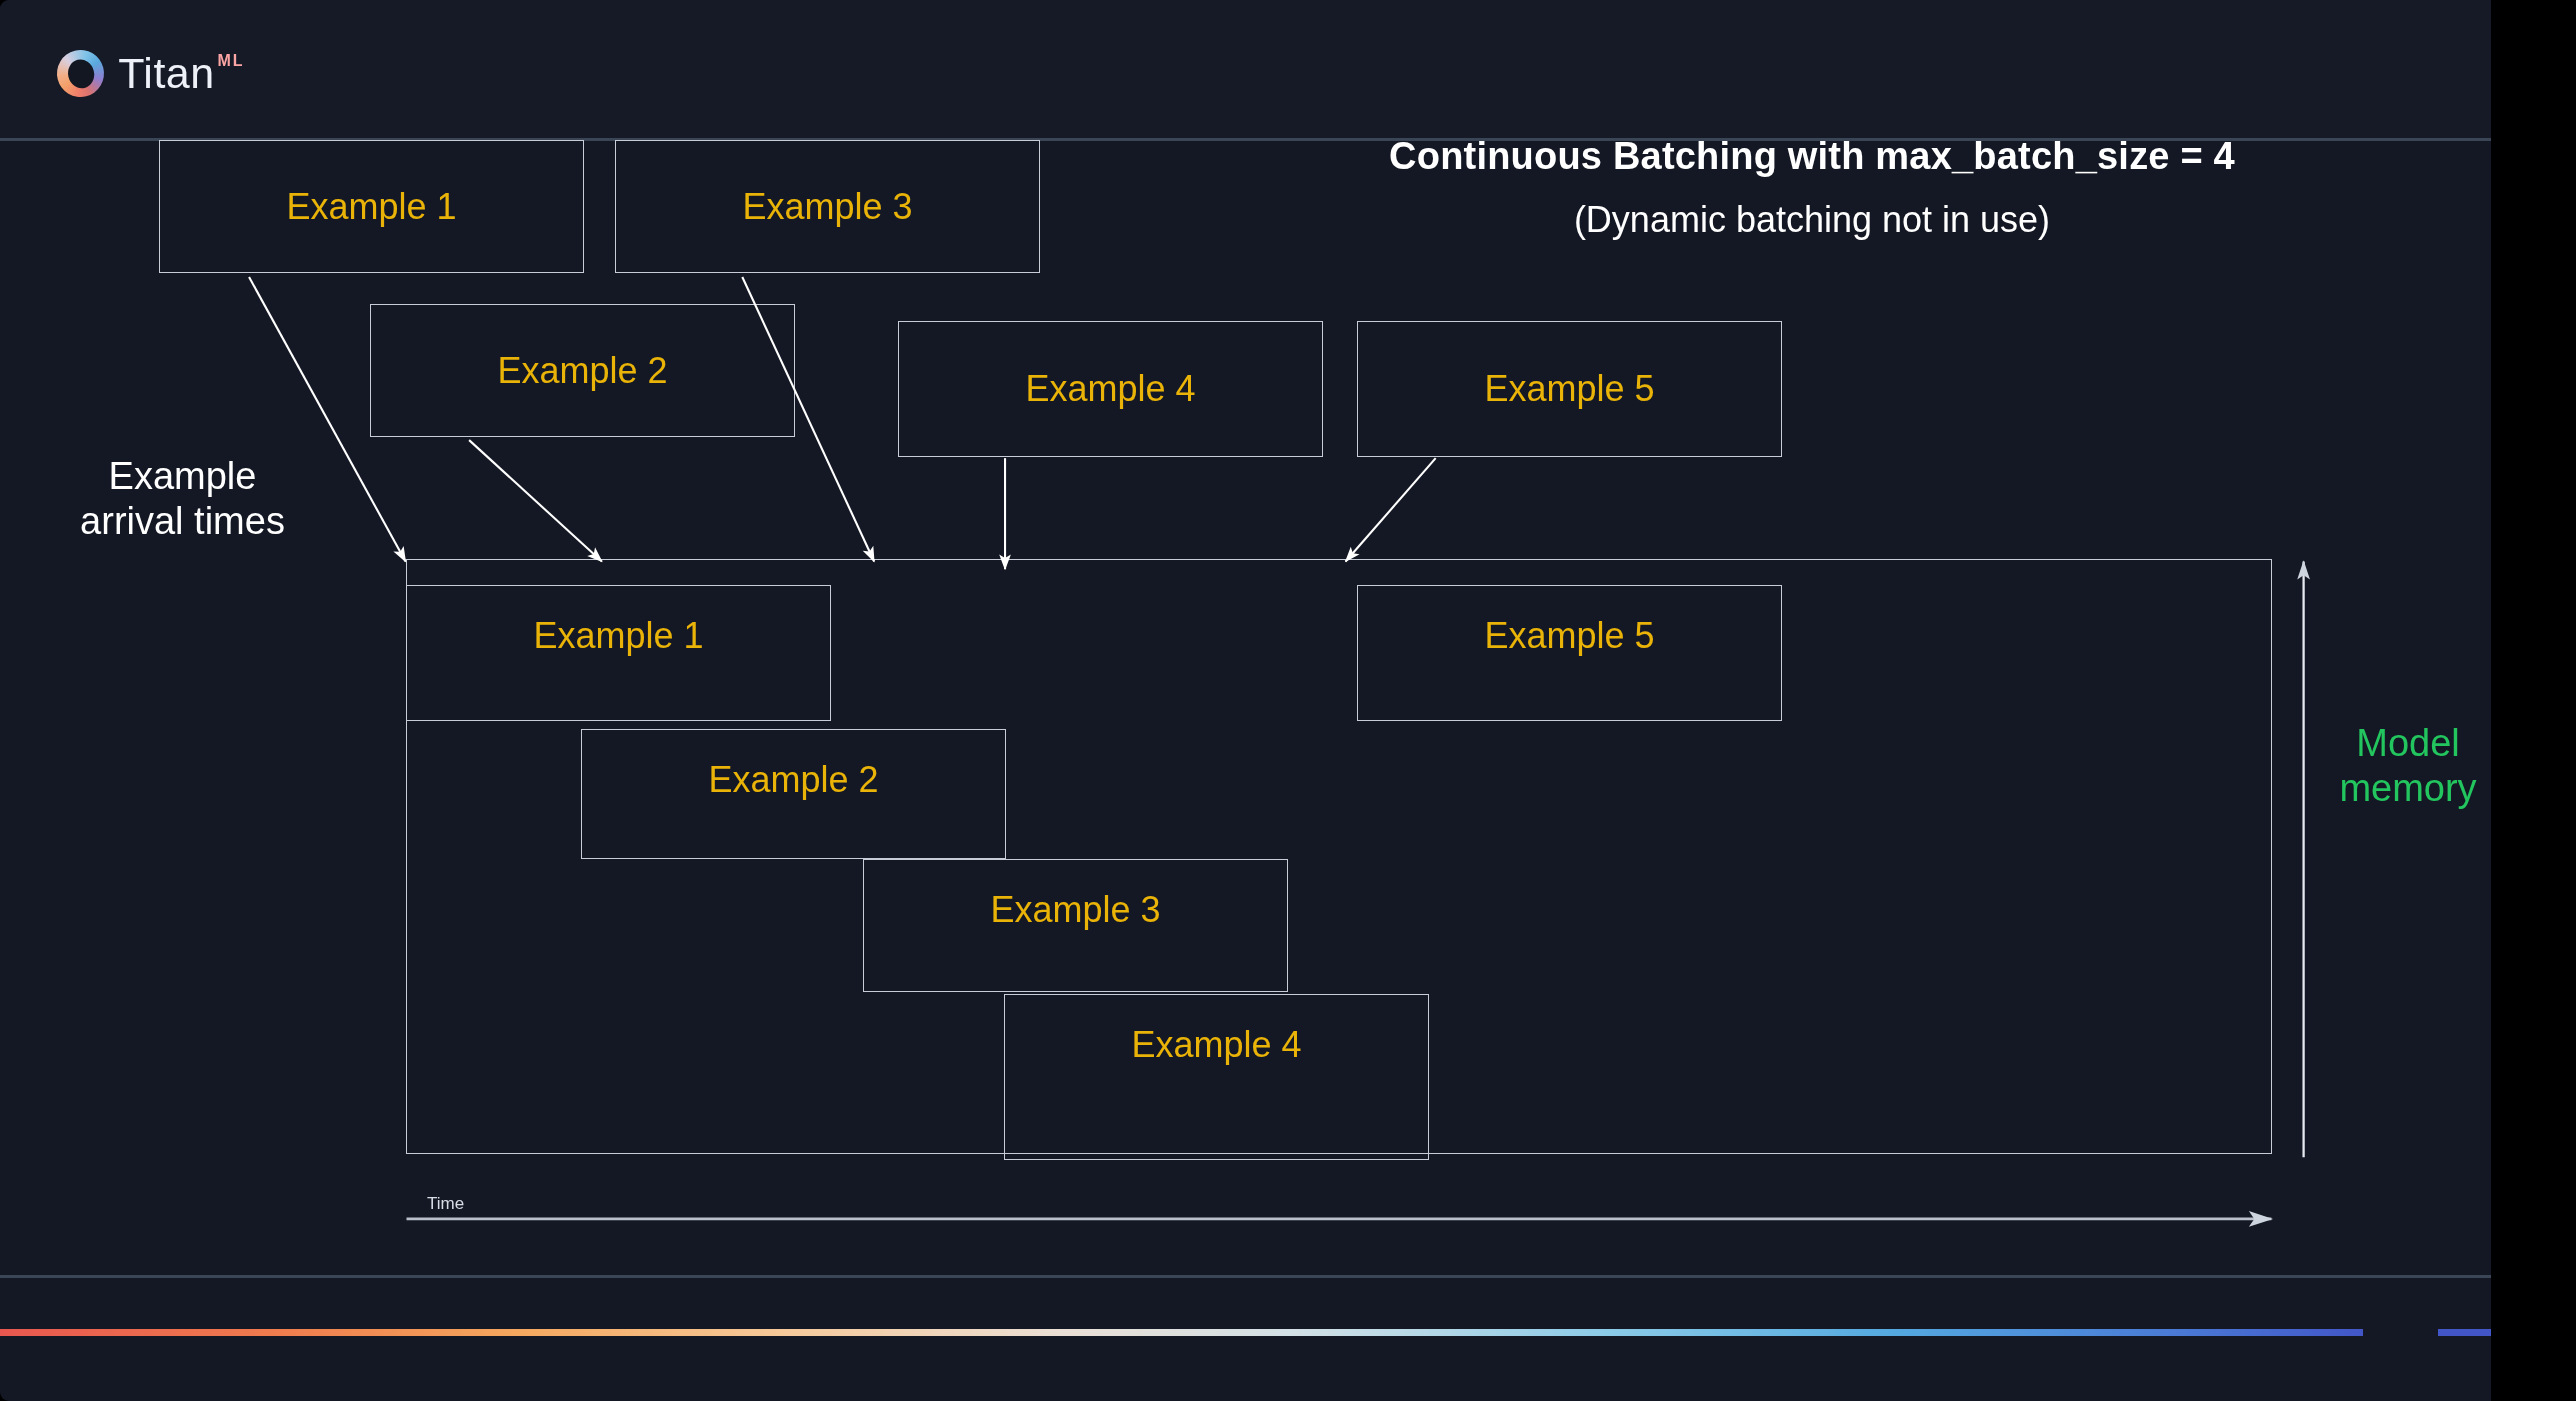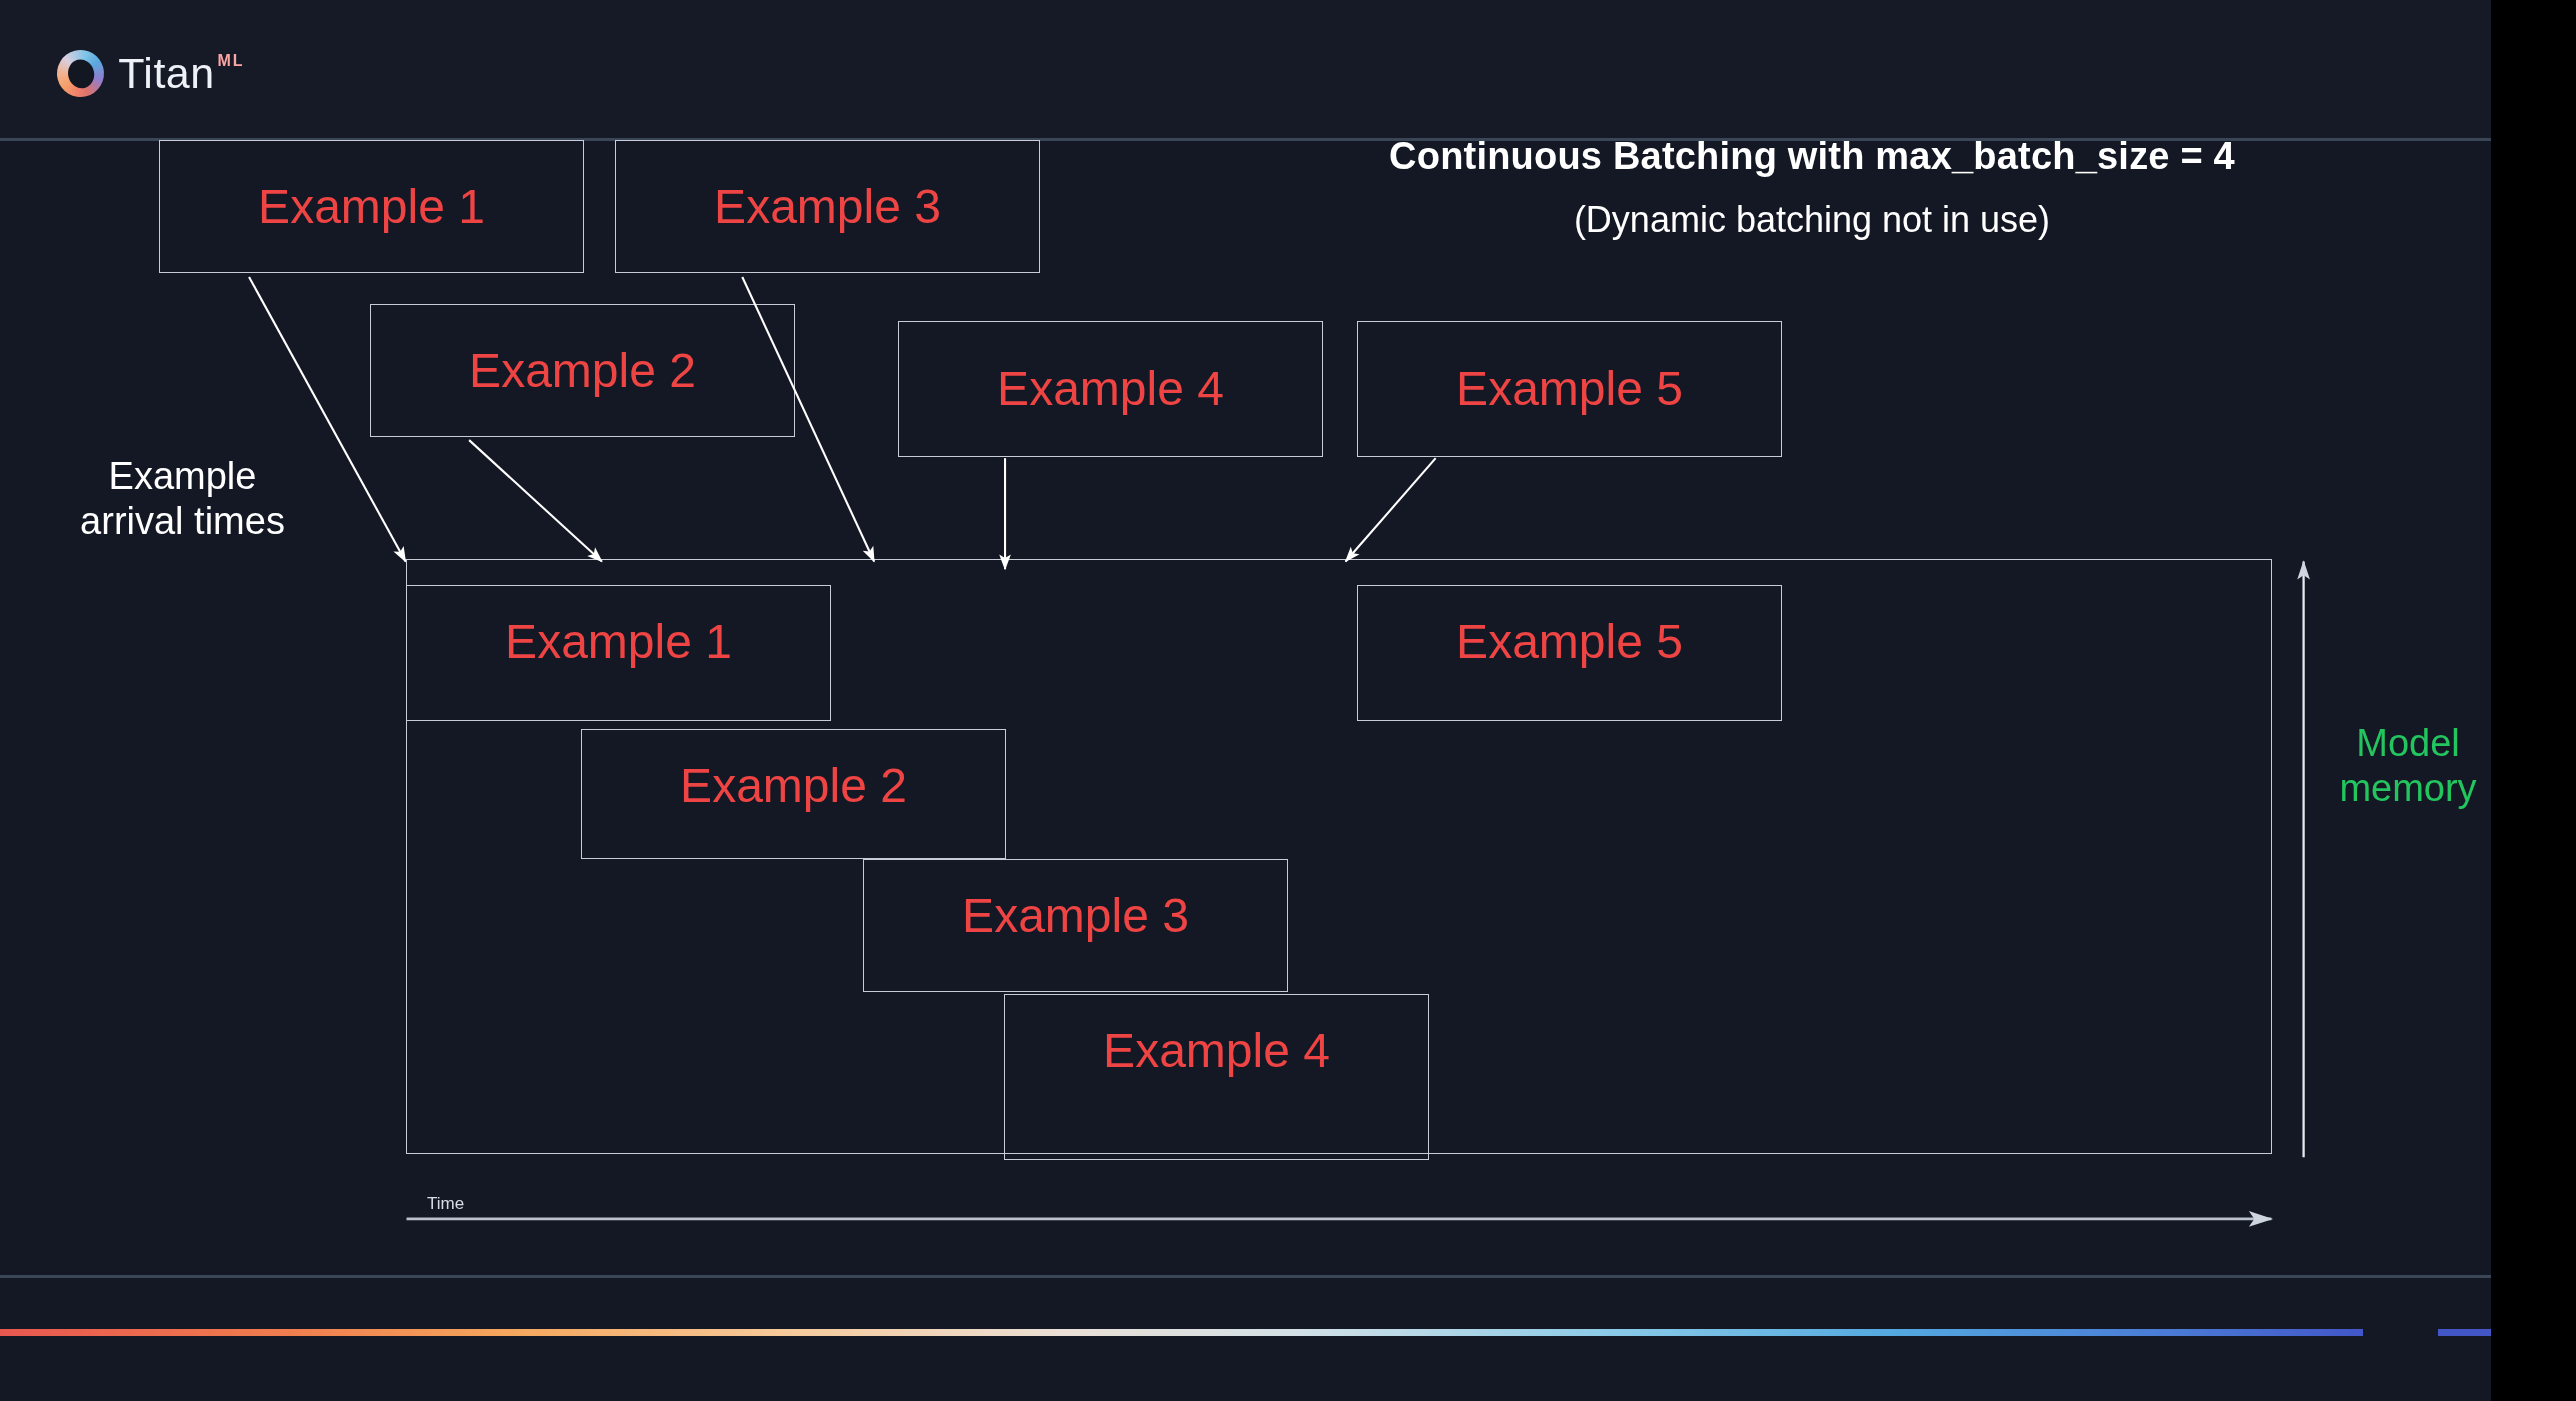--- a/index.html
+++ b/index.html
@@ -11,20 +11,21 @@
   body {
     font-family: "Liberation Sans", sans-serif;
     -webkit-font-smoothing: antialiased;
   }
   #screen {
     position: relative;
     width: 2576px;
     height: 1401px;
     background: #000000;
     overflow: hidden;
+    border-radius: 9px;
   }
   
   #slide {
     position: absolute;
     left: 0;
     top: 0;
     width: 2491px;
     height: 1401px;
     background: #141824;
   }
@@ -122,22 +123,22 @@
     line-height: 1.22;
     margin-top: 19px;
   }
 
   
   .ex-box {
     position: absolute;
     box-sizing: border-box;
     border: 1.9px solid #c7ccd6;
     background: transparent;
-    color: #ef4444;
-    font-size: 48px;
+    color: #eab308;
+    font-size: 36px;
     display: flex;
     align-items: center;
     justify-content: center;
     line-height: 1;
   }
   .ex-box.inner-top {
     align-items: flex-start;
     padding-top: 32px;
   }
 

